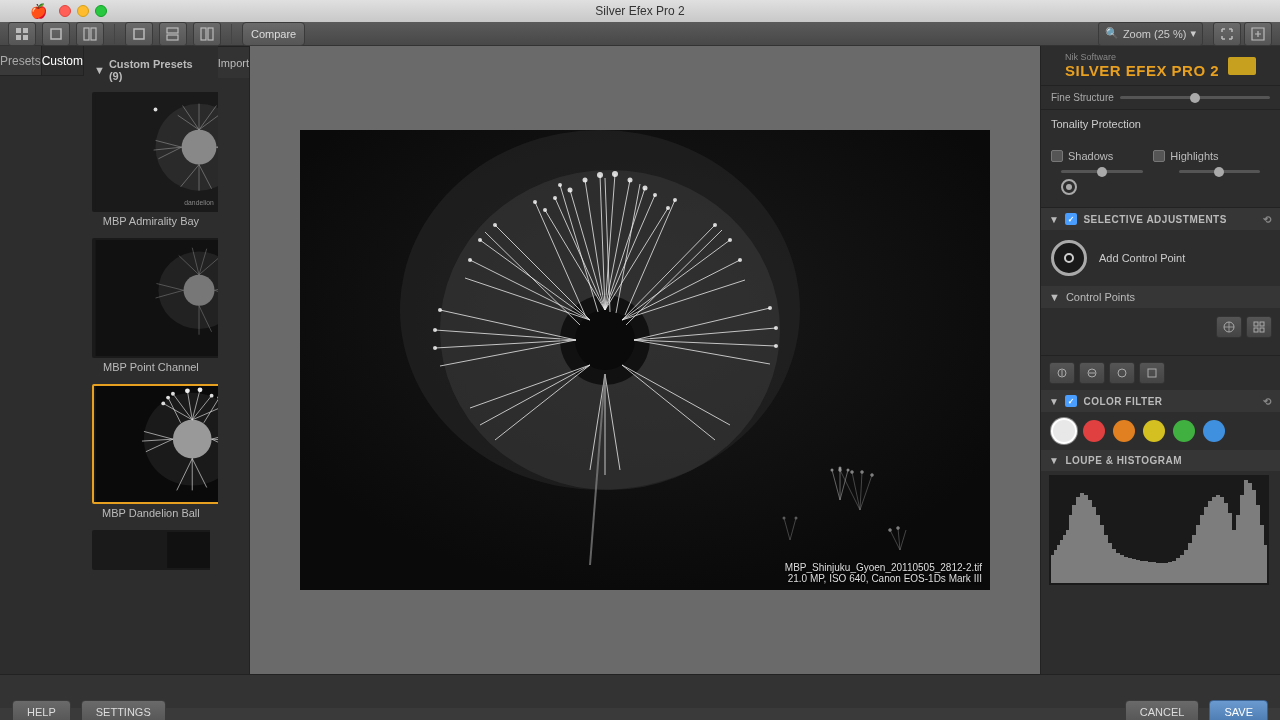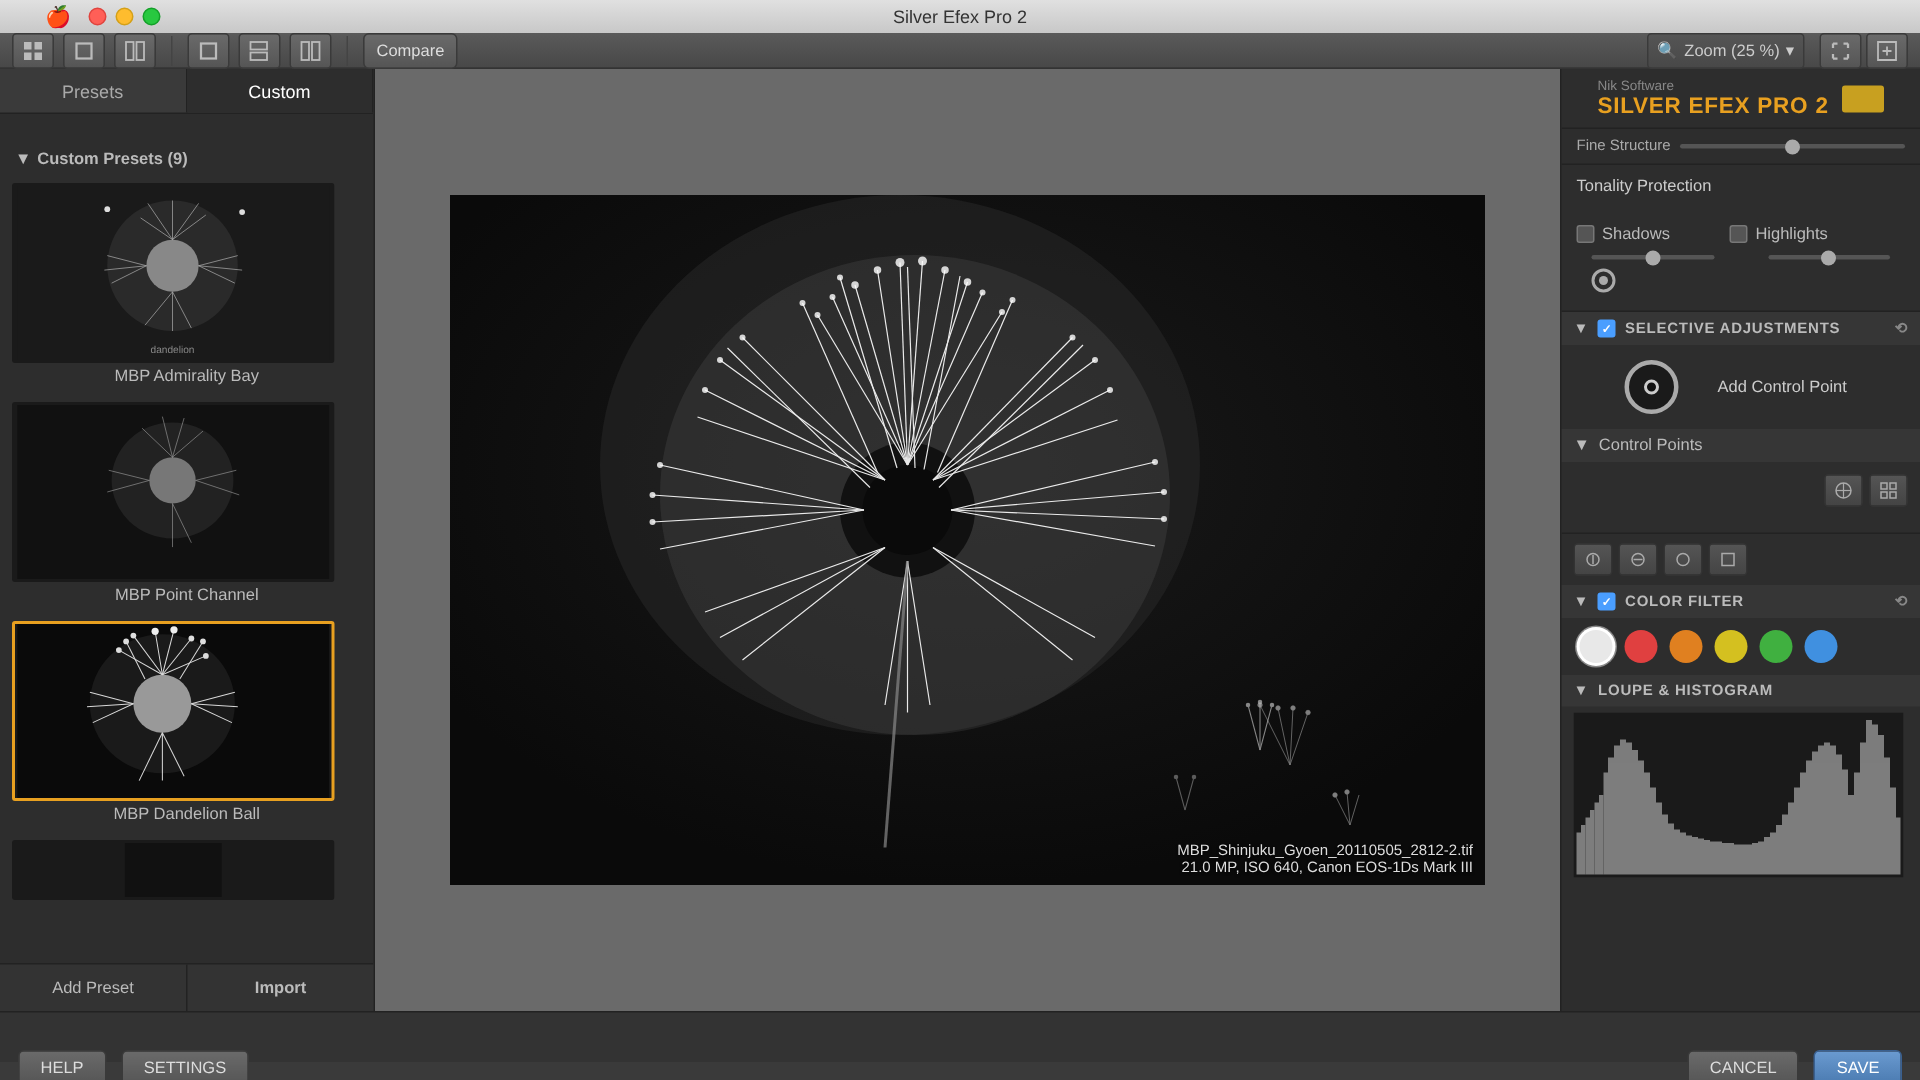--- a/index.html
+++ b/index.html
@@ -102,23 +102,22 @@
       display: flex;
       height: calc(720px - 22px - 36px - 34px);
     }
 
     
     #sidebar {
       width: 250px;
       min-width: 250px;
       background: #2d2d2d;
       display: flex;
-      flex-direction: column;
+      flex-direction: row;
       border-right: 1px solid #222;
-      gap: 12px;
     }
     #sidebar-tabs {
       display: flex;
       height: 30px;
       background: #3a3a3a;
       border-bottom: 1px solid #222;
     }
     .sidebar-tab {
       flex: 1;
       display: flex;
@@ -186,21 +185,21 @@
     .sidebar-bottom-btn {
       flex: 1;
       display: flex;
       align-items: center;
       justify-content: center;
       font-size: 11px;
       color: #bbb;
       cursor: pointer;
       border-right: 1px solid #222;
     }
-    .sidebar-bottom-btn:last-child { border-right: none; font-weight: bold; }
+    .sidebar-bottom-btn:last-child { border-right: none; }
 
     
     #canvas-area {
       flex: 1;
       background: #6a6a6a;
       display: flex;
       flex-direction: column;
       align-items: center;
       justify-content: center;
       position: relative;
@@ -344,22 +343,21 @@
       background: #555;
       border: 1px solid #777;
       border-radius: 2px;
     }
 
     
     #add-control-section {
       padding: 10px;
       display: flex;
       align-items: center;
-      gap: 26px;
-      margin-left: 32px;
+      gap: 12px;
     }
     .control-point-icon {
       width: 36px; height: 36px;
       border-radius: 50%;
       border: 3px solid #aaa;
       display: flex; align-items: center; justify-content: center;
       background: #1a1a1a;
     }
     .control-point-inner {
       width: 10px; height: 10px;
@@ -653,21 +651,20 @@
       <div class="preset-item" style="height:40px;overflow:hidden;">
         <div class="preset-thumb-wrap" style="height:40px;">
           <svg class="thumb-canvas" viewBox="0 0 215 120" xmlns="http://www.w3.org/2000/svg">
             <rect width="215" height="120" fill="#111"></rect>
           </svg>
         </div>
       </div>
     </div>
 
     <div id="sidebar-bottom">
-      <div class="sidebar-bottom-btn">Add Preset</div>
       <div class="sidebar-bottom-btn">Import</div>
     </div>
   </div>
 
   <div id="canvas-area">
     <div id="image-container">
       
       <svg width="690" height="460" viewBox="0 0 690 460" xmlns="http://www.w3.org/2000/svg">
 
         <defs>

